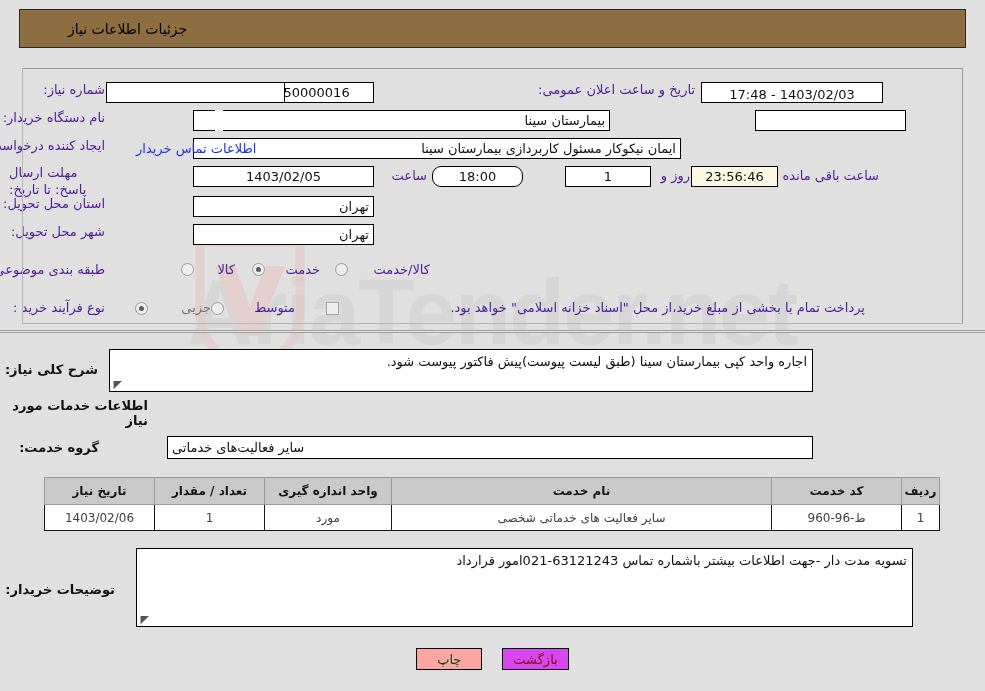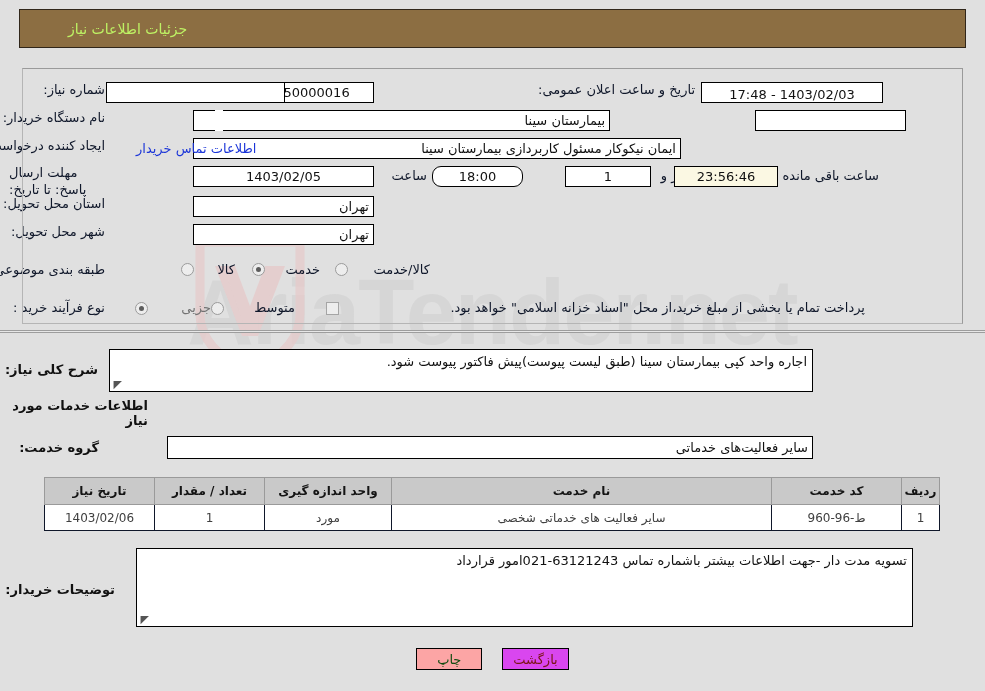--- a/index.html
+++ b/index.html
@@ -27,21 +27,21 @@
     opacity: .55;
   }
 
   
   .titlebar {
     position: absolute;
     right: 19px; top: 9px;
     width: 947px; height: 39px;
     background: #8c6e42;
     border: 1px solid #30261a;
-    color: #bef264;
+    color: #000000;
     display: flex; align-items: center;
     justify-content: flex-start;
     padding-right: 0;
     z-index: 3;
   }
   .titlebar .t {
     font-size: 14px;
     margin-right: auto;
     margin-left: 48px;
   }
@@ -58,21 +58,21 @@
     z-index: 2;
   }
 
   .frow {
     position: absolute;
     display: flex;
     align-items: center;
     white-space: nowrap;
   }
   .lbl {
-    font-size: 13px; color: #0f172a;
+    font-size: 13px; color: #4c1d95;
     text-align: left;
     direction: rtl;
   }
 
   .tbox {
     background: #ffffff;
     border: 1px solid #000000;
     height: 21px;
     font-size: 13px;
     color: #111;
@@ -254,21 +254,21 @@
     <span>1403/02/05</span>
   </div>
   <span class="lbl" style="position:absolute; right:558px; top:168px;">ساعت</span>
   <div class="tbox ctr" style="position:absolute; right:462px; top:166px; width:91px;border-radius:9px;">
     <span>18:00</span>
   </div>
   <div class="tbox ctr" style="position:absolute; right:334px; top:166px; width:86px;">
     <span>1</span>
   </div>
   <span class="lbl" style="position:absolute; right:295px; top:168px;">روز و</span>
-  <div class="tbox ctr yel" style="position:absolute; right:207px; top:166px; width:104px;">
+  <div class="tbox ctr yel" style="position:absolute; right:207px; top:166px; width:87px;">
     <span>23:56:46</span>
   </div>
   <span class="lbl" style="position:absolute; right:106px; top:168px;">ساعت باقی مانده</span>
 
   <div class="frow" style="right:880px; top:196px;">
     <span class="lbl">استان محل تحویل:</span>
   </div>
   <div class="tbox rt" style="position:absolute; right:611px; top:196px; width:181px;">
     <span>تهران</span>
   </div>
@@ -304,21 +304,21 @@
 
   <span class="sectlabel" style="right:887px; top:362px;">شرح کلی نیاز:</span>
   <div class="ta" style="right:172px; top:349px; width:704px; height:43px;">
     <span>اجاره واحد کپی بیمارستان سینا (طبق لیست پیوست)پیش فاکتور پیوست شود.</span>
     <span class="grip">◤</span>
   </div>
 
   <span class="sectlabel" style="right:837px; top:398px;">اطلاعات خدمات مورد نیاز</span>
 
   <span class="sectlabel" style="right:886px; top:440px;">گروه خدمت:</span>
-  <div class="tbox rt" style="position:absolute; right:172px; top:436px; width:646px; height:23px;">
+  <div class="tbox rt" style="position:absolute; right:172px; top:436px; width:646px; height:23px;justify-content:flex-end;">
     <span>سایر فعالیت‌های خدماتی</span>
   </div>
 
   <div class="tblwrap">
     <table class="grid">
       <thead>
         <tr>
           <th style="width:38px">ردیف</th>
           <th style="width:130px">کد خدمت</th>
           <th>نام خدمت</th>

